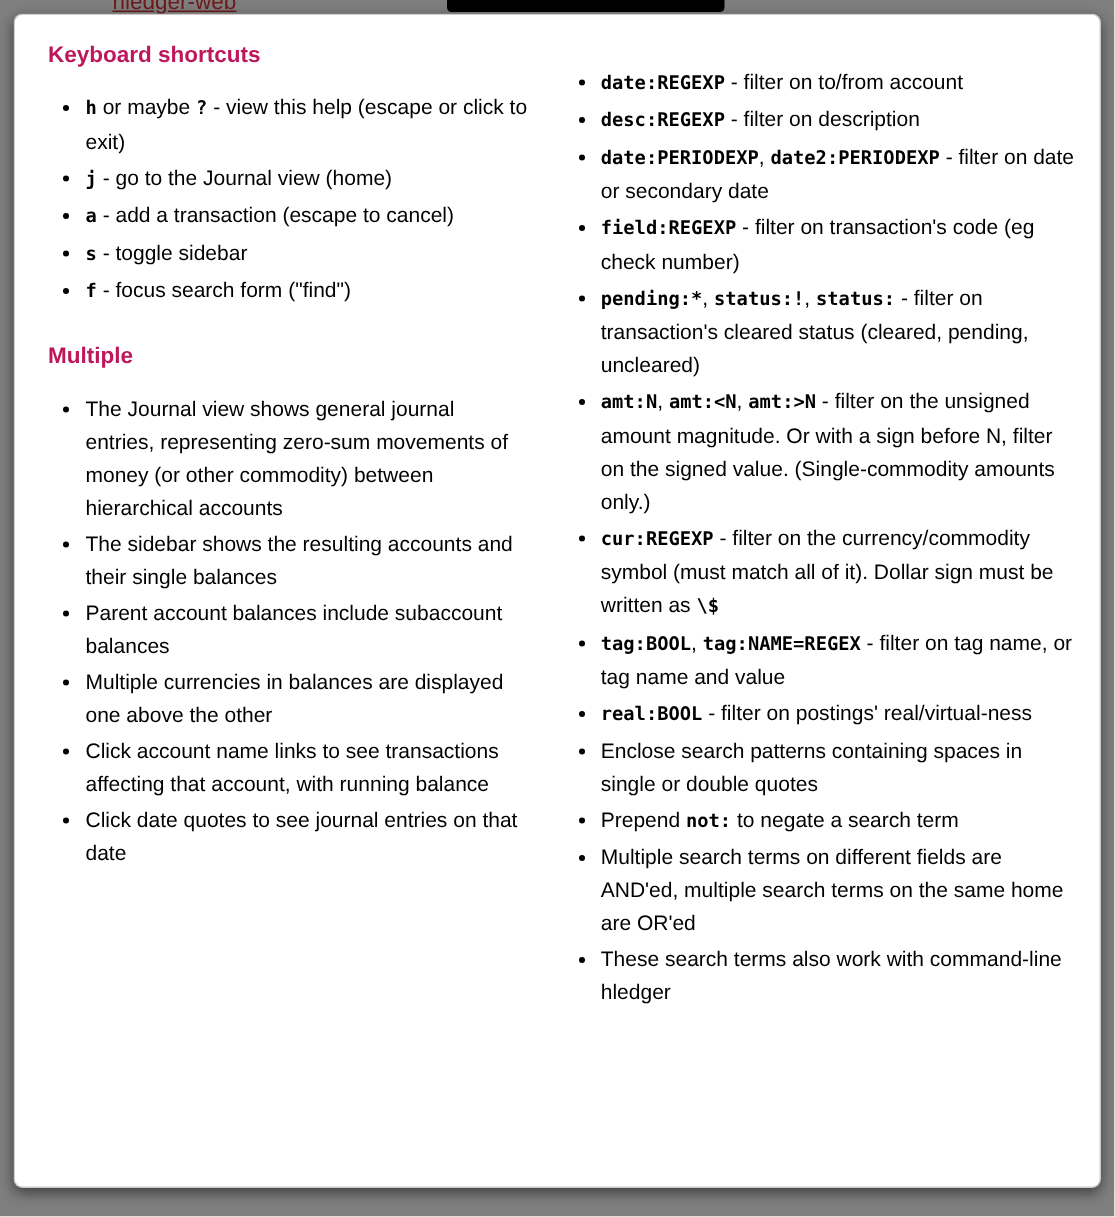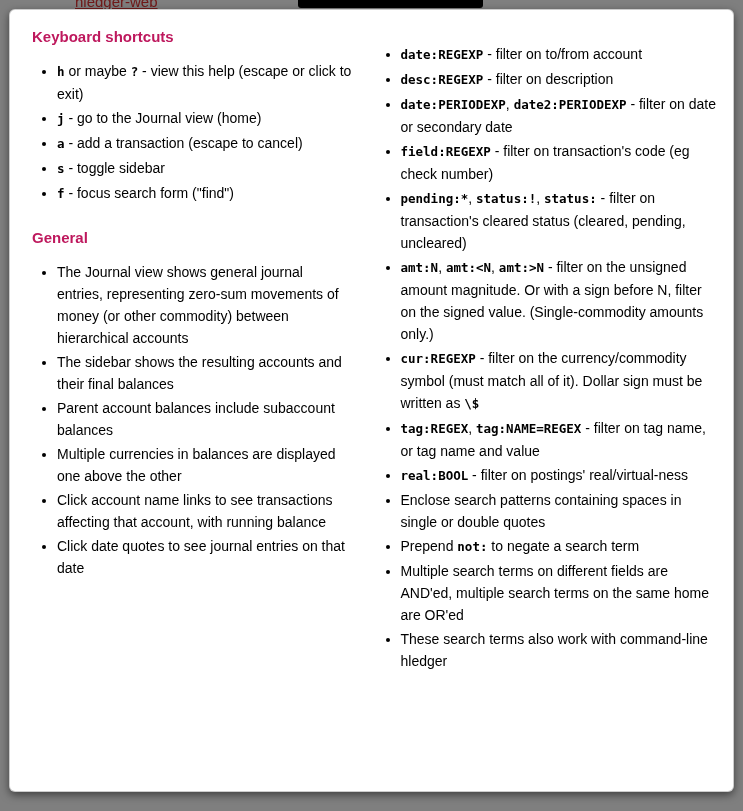--- a/index.html
+++ b/index.html
@@ -119,40 +119,40 @@
   <div class="modal-body">
     <div class="col col-left">
         <div class="section-heading">Keyboard shortcuts</div>
         <ul class="help-list">
           <li><code>h</code> or maybe <code>?</code> - view this help (escape or click to exit)</li>
           <li><code>j</code> - go to the Journal view (home)</li>
           <li><code>a</code> - add a transaction (escape to cancel)</li>
           <li><code>s</code> - toggle sidebar</li>
           <li><code>f</code> - focus search form ("find")</li>
         </ul>
-        <div class="section-heading">General</div>
+        <div class="section-heading">Multiple</div>
         <ul class="help-list">
           <li>The Journal view shows general journal entries, representing zero-sum movements of money (or other commodity) between hierarchical accounts</li>
-          <li>The sidebar shows the resulting accounts and their final balances</li>
+          <li>The sidebar shows the resulting accounts and their single balances</li>
           <li>Parent account balances include subaccount balances</li>
           <li>Multiple currencies in balances are displayed one above the other</li>
           <li>Click account name links to see transactions affecting that account, with running balance</li>
           <li>Click date quotes to see journal entries on that date</li>
         </ul>
       </div>
     <div class="col col-right">
         <ul class="help-list">
           <li><code>date:REGEXP</code> - filter on to/from account</li>
           <li><code>desc:REGEXP</code> - filter on description</li>
           <li><code>date:PERIODEXP</code>, <code>date2:PERIODEXP</code> - filter on date or secondary date</li>
           <li><code>field:REGEXP</code> - filter on transaction's code (eg check number)</li>
           <li><code>pending:*</code>, <code>status:!</code>, <code>status:</code> - filter on transaction's cleared status (cleared, pending, uncleared)</li>
           <li><code>amt:N</code>, <code>amt:&lt;N</code>, <code>amt:&gt;N</code> - filter on the unsigned amount magnitude. Or with a sign before N, filter on the signed value. (Single-commodity amounts only.)</li>
           <li><code>cur:REGEXP</code> - filter on the currency/commodity symbol (must match all of it). Dollar sign must be written as <code>\$</code></li>
-          <li><code>tag:REGEX</code>, <code>tag:NAME=REGEX</code> - filter on tag name, or tag name and value</li>
+          <li><code>tag:BOOL</code>, <code>tag:NAME=REGEX</code> - filter on tag name, or tag name and value</li>
           <li><code>real:BOOL</code> - filter on postings' real/virtual-ness</li>
           <li>Enclose search patterns containing spaces in single or double quotes</li>
           <li>Prepend <code>not:</code> to negate a search term</li>
           <li>Multiple search terms on different fields are AND'ed, multiple search terms on the same home are OR'ed</li>
           <li>These search terms also work with command-line hledger</li>
         </ul>
       </div>
   </div>
 </div>
 

